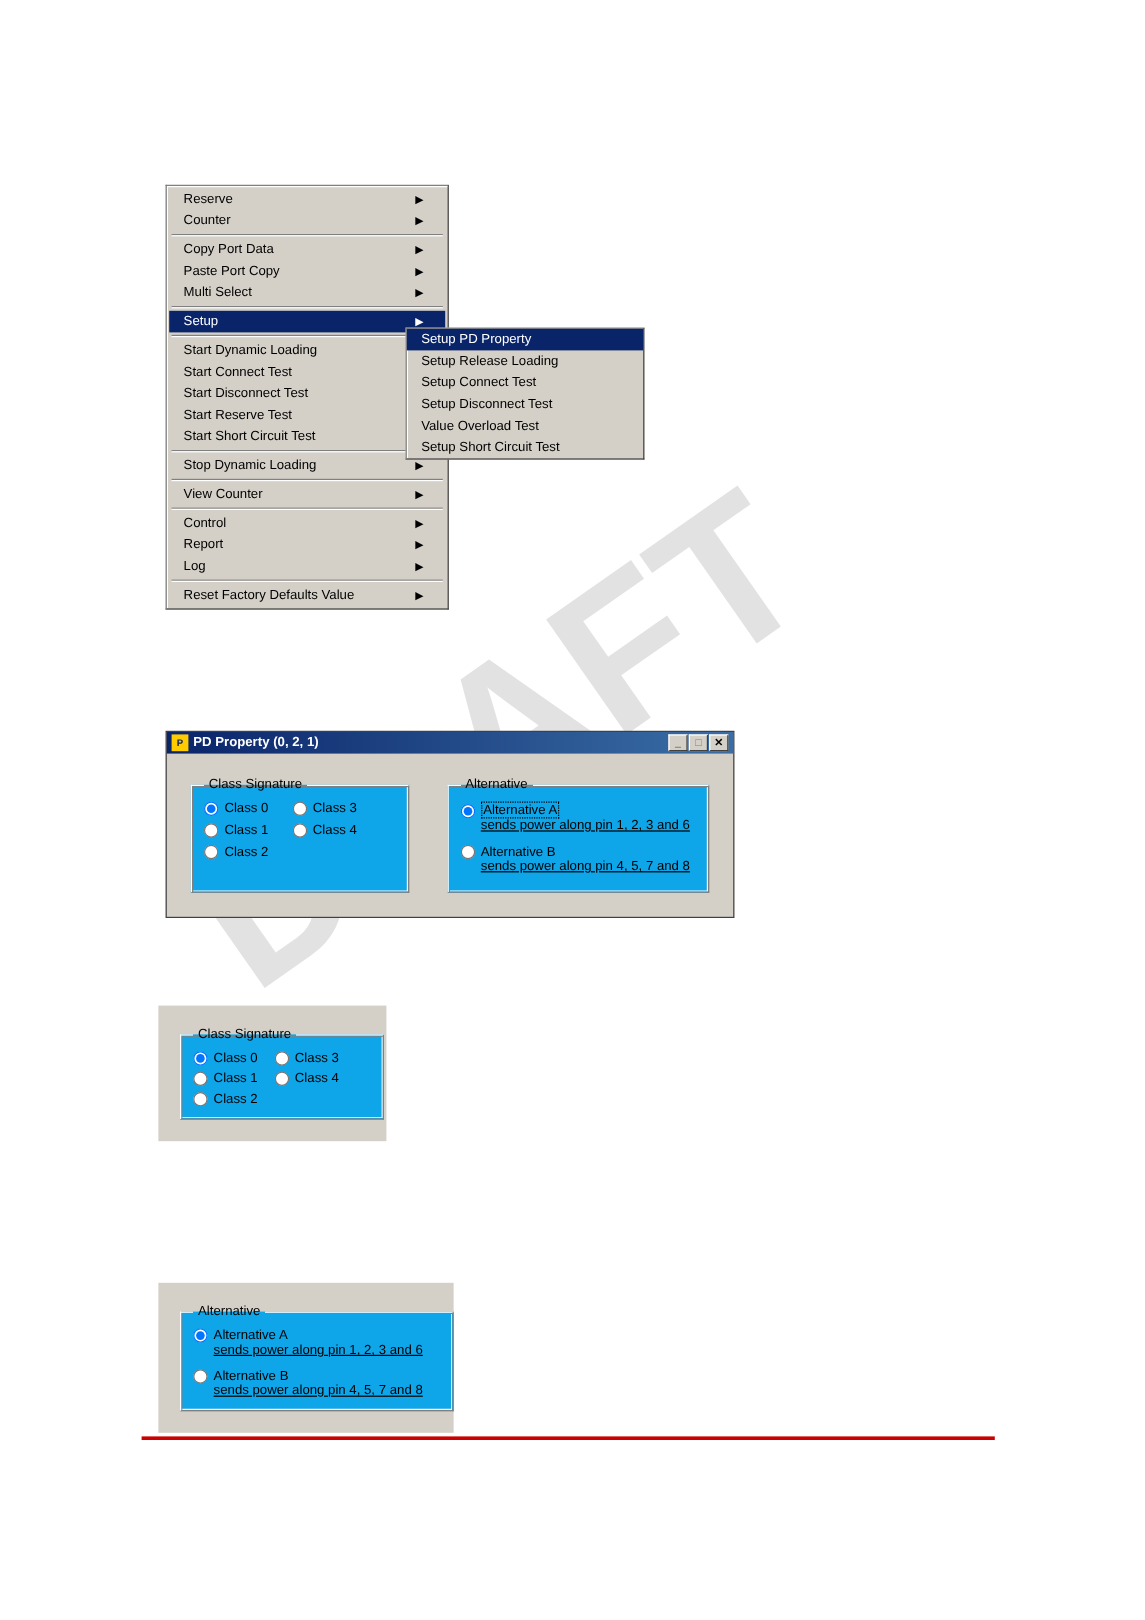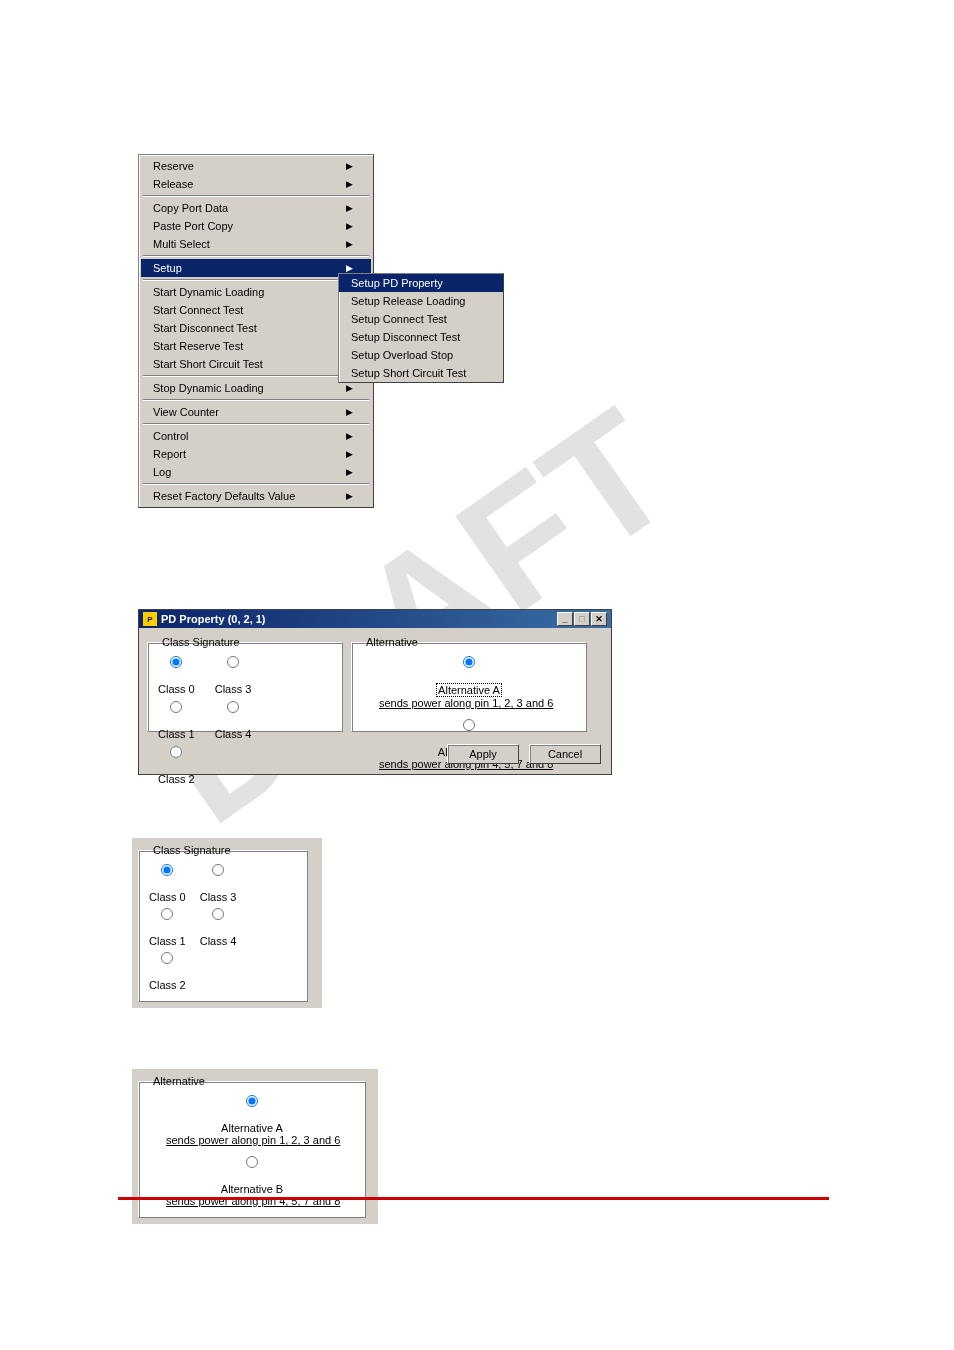--- a/index.html
+++ b/index.html
@@ -115,41 +115,40 @@
     display: flex;
     gap: 8px;
     align-items: flex-start;
   }
   fieldset.groupbox {
     border: 1px solid #808080;
     border-top-color: #fff;
     border-left-color: #fff;
     box-shadow: inset 1px 1px 0 #808080, inset -1px -1px 0 #fff;
     padding: 8px 10px 10px 10px;
-    margin: 0;
-    background: #ffffff;
+    margin: 12px;
+    background: #0ea5e9;
   }
   legend {
     padding: 0 4px;
     font-size: 11px;
   }
   .radio-row {
     display: flex;
     gap: 20px;
   }
   .radio-col {
     display: flex;
     flex-direction: column;
     gap: 6px;
   }
   .radio-opt {
     display: flex;
-    align-items: center;
-    gap: 15px;
-    flex-direction: column;
+    align-items: flex-end;
+    gap: 5px;
   }
   .radio-opt input { margin: 0; width: 12px; height: 12px; }
   .alt-opt {
     margin-bottom: 10px;
   }
   .alt-opt .desc {
     display: block;
     margin-left: 17px;
     text-decoration: underline;
   }
@@ -205,21 +204,21 @@
   </g>
 </svg>
 
 <div class="menu" style="left:138px; top:154px; width:236px;">
   <div class="menu-list">
     <div class="menu-item">
         <span>Reserve</span>
         <span class="arrow">▶</span>
       </div>
     <div class="menu-item">
-        <span>Release</span>
+        <span>Counter</span>
         <span class="arrow">▶</span>
       </div>
     <div class="menu-sep"></div>
     <div class="menu-item">
         <span>Copy Port Data</span>
         <span class="arrow">▶</span>
       </div>
     <div class="menu-item">
         <span>Paste Port Copy</span>
         <span class="arrow">▶</span>
@@ -278,26 +277,26 @@
         <span class="arrow">▶</span>
       </div>
     <div class="menu-sep"></div>
     <div class="menu-item">
         <span>Reset Factory Defaults Value</span>
         <span class="arrow">▶</span>
       </div>
   </div>
 </div>
 
-<div class="submenu" style="left:338px; top:273px; width:166px;">
+<div class="submenu" style="left:338px; top:273px; width:199px;">
   <div class="submenu-item highlighted"><span>Setup PD Property</span></div>
   <div class="submenu-item"><span>Setup Release Loading</span></div>
   <div class="submenu-item"><span>Setup Connect Test</span></div>
   <div class="submenu-item"><span>Setup Disconnect Test</span></div>
-  <div class="submenu-item"><span>Setup Overload Stop</span></div>
+  <div class="submenu-item"><span>Value Overload Test</span></div>
   <div class="submenu-item"><span>Setup Short Circuit Test</span></div>
 </div>
 
 <div class="dialog" style="left:138px; top:609px; width:474px;">
   <div class="titlebar">
     <div class="titlebar-left">
       <span class="titlebar-icon">P</span>
       <span>PD Property (0, 2, 1)</span>
     </div>
     <div class="win-controls">
@@ -353,24 +352,20 @@
       </div>
       <div class="alt-opt" style="margin-bottom:0;">
         <label class="radio-opt">
             <input type="radio" name="alt1" style="">
             <span>Alternative B</span>
           </label>
         <span class="desc">sends power along pin 4, 5, 7 and 8</span>
       </div>
     </fieldset>
   </div>
-  <div class="dialog-buttons">
-    <div class="button"><span>Apply</span></div>
-    <div class="button"><span>Cancel</span></div>
-  </div>
 </div>
 
 <div class="standalone-group" style="left:132px; top:838px; width:190px;">
   <fieldset class="groupbox" style="width:170px;">
     <legend>Class Signature</legend>
     <div class="radio-row" style="gap:14px;">
       <div class="radio-col" style="gap:5px;">
         <label class="radio-opt">
             <input type="radio" name="cls2" checked="" style="">
             <span>Class 0</span>

